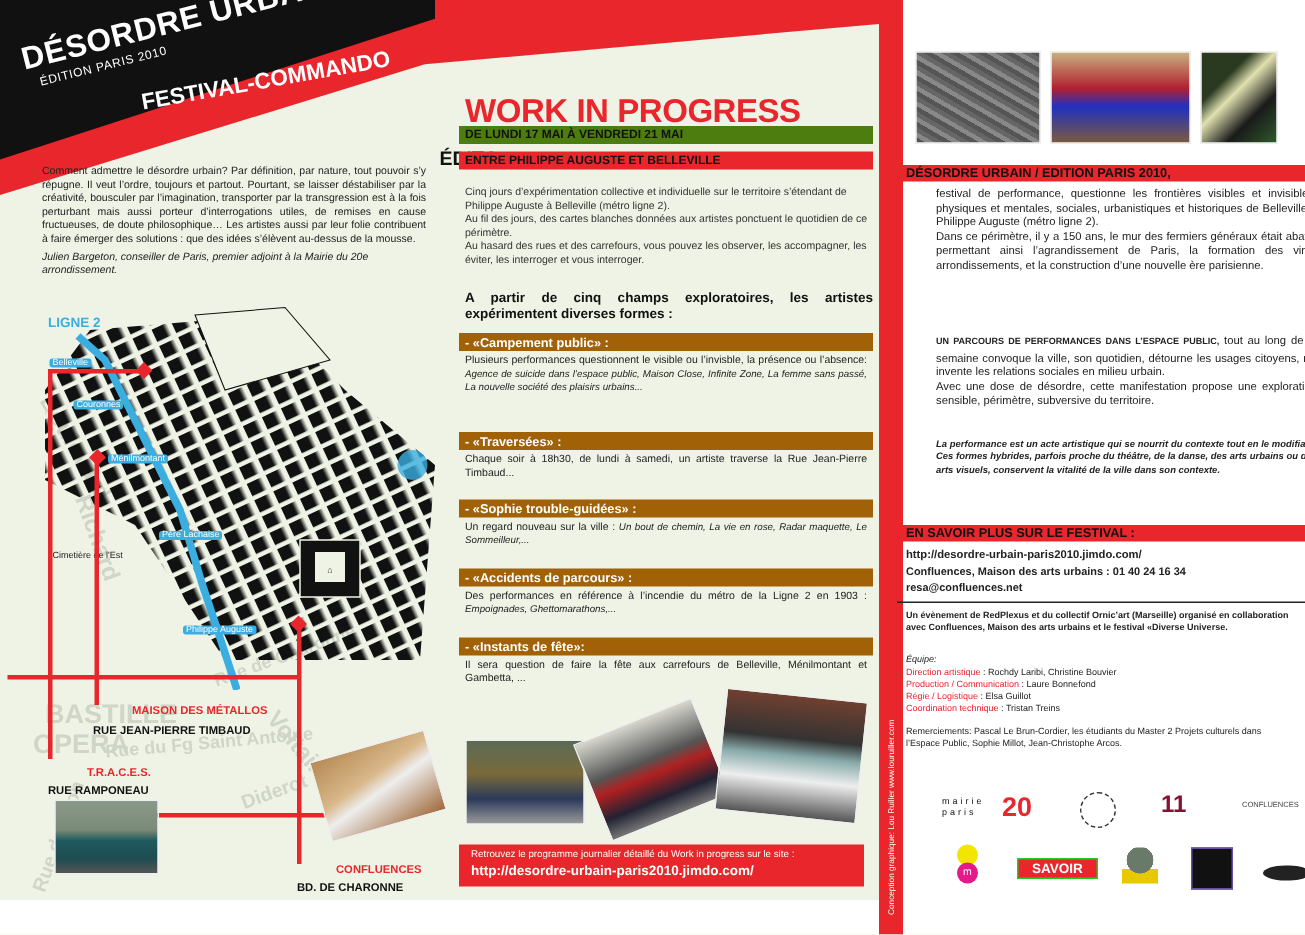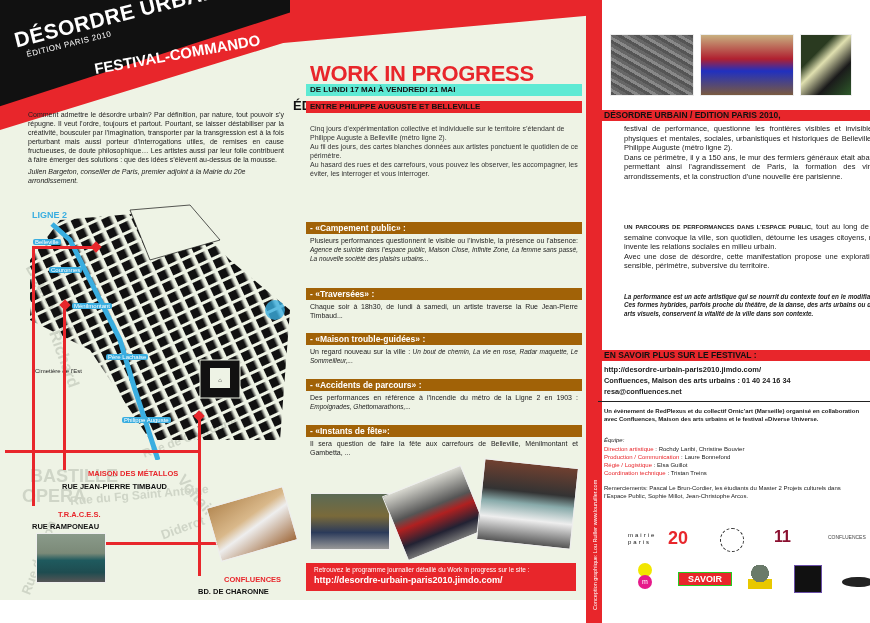--- a/index.html
+++ b/index.html
@@ -26,21 +26,21 @@
   .ligne-label { position: absolute; left: 32px; top: 210px; font-size: 9px; font-weight: bold; color: #3aaee0; }
   .station { position: absolute; font-size: 6px; color: #fff; background: #3aaee0; padding: 0 2px; border-radius: 2px; }
   .red-line { position: absolute; background: #e8262b; }
   .diamond { position: absolute; width: 8px; height: 8px; background: #e8262b; transform: rotate(45deg); }
   .loc-label-red { position: absolute; font-size: 7.5px; font-weight: bold; color: #e8262b; padding-left: 26px; }
   .loc-label-black { position: absolute; font-size: 7.5px; font-weight: bold; color: #111; }
   .photo { position: absolute; border: 1px solid #eee; }
 
   
   .wip-title { position: absolute; left: 310px; top: 63px; font-size: 22px; font-weight: 900; color: #e8262b; letter-spacing: -0.3px; line-height: 22px; }
-  .wip-date { position: absolute; left: 306px; top: 84px; width: 276px; height: 12px; background: #5eead4; color: #111; font-size: 8px; font-weight: bold; padding-left: 4px; line-height: 12px; }
+  .wip-date { position: absolute; left: 306px; top: 84px; width: 276px; height: 12px; background: #4d7c0f; color: #111; font-size: 8px; font-weight: bold; padding-left: 4px; line-height: 12px; }
   .wip-between { position: absolute; left: 306px; top: 101px; width: 276px; height: 12px; background: #e8262b; color: #111; font-size: 8px; font-weight: bold; padding-left: 4px; line-height: 12px; }
   .wip-intro { position: absolute; left: 310px; top: 124px; width: 270px; font-size: 7px; line-height: 9px; color: #333; }
   .wip-intro p { margin: 0; }
   .wip-lead { position: absolute; left: 310px; top: 193px; width: 272px; font-size: 9px; line-height: 11px; font-weight: bold; color: #111; text-align: justify; }
   .field { position: absolute; left: 306px; width: 276px; }
   .field-head { background: #a16207; color: #fff; font-size: 8.5px; font-weight: bold; padding-left: 4px; height: 12px; line-height: 12px; }
   .field-body { font-size: 7px; line-height: 9px; color: #222; padding: 2px 4px 0 4px; text-align: justify; }
   .field-body i { font-size: 6.5px; }
   .bottom-banner { position: absolute; left: 306px; top: 563px; width: 270px; height: 28px; background: #e8262b; color: #fff; padding: 3px 8px; }
   .bb-line1 { font-size: 6.5px; line-height: 8px; }
@@ -145,31 +145,32 @@
   </div>
 
   <div class="wip-title">WORK IN PROGRESS</div>
   <div class="wip-date">DE LUNDI 17 MAI À VENDREDI 21 MAI</div>
   <div class="wip-between">ENTRE PHILIPPE AUGUSTE ET BELLEVILLE</div>
   <div class="wip-intro">
     <p>Cinq jours d’expérimentation collective et individuelle sur le territoire s’étendant de Philippe Auguste à Belleville (métro ligne 2).</p>
     <p>Au fil des jours, des cartes blanches données aux artistes ponctuent le quotidien de ce périmètre.</p>
     <p>Au hasard des rues et des carrefours, vous pouvez les observer, les accompagner, les éviter, les interroger et vous interroger.</p>
   </div>
+  <div class="wip-lead">A partir de cinq champs exploratoires, les artistes expérimentent diverses formes :</div>
 
   <div class="field" style="top:222px;">
     <div class="field-head">- «Campement public» :</div>
     <div class="field-body"><span>Plusieurs performances questionnent le visible ou l’invisble, la présence ou l’absence:</span> <i>Agence de suicide dans l’espace public, Maison Close, Infinite Zone, La femme sans passé, La nouvelle société des plaisirs urbains...</i></div>
   </div>
   <div class="field" style="top:288px;">
     <div class="field-head">- «Traversées» :</div>
     <div class="field-body"><span>Chaque soir à 18h30, de lundi à samedi, un artiste traverse la Rue Jean-Pierre Timbaud...</span></div>
   </div>
   <div class="field" style="top:333px;">
-    <div class="field-head">- «Maison trouble-guidées» :</div>
+    <div class="field-head">- «Sophie trouble-guidées» :</div>
     <div class="field-body"><span>Un regard nouveau sur la ville :</span> <i>Un bout de chemin, La vie en rose, Radar maquette, Le Sommeilleur,...</i></div>
   </div>
   <div class="field" style="top:379px;">
     <div class="field-head">- «Accidents de parcours» :</div>
     <div class="field-body"><span>Des performances en référence à l’incendie du métro de la Ligne 2 en 1903 :</span> <i>Empoignades, Ghettomarathons,...</i></div>
   </div>
   <div class="field" style="top:425px;">
     <div class="field-head">- «Instants de fête»:</div>
     <div class="field-body"><span>Il sera question de faire la fête aux carrefours de Belleville, Ménilmontant et Gambetta, ...</span></div>
   </div>

